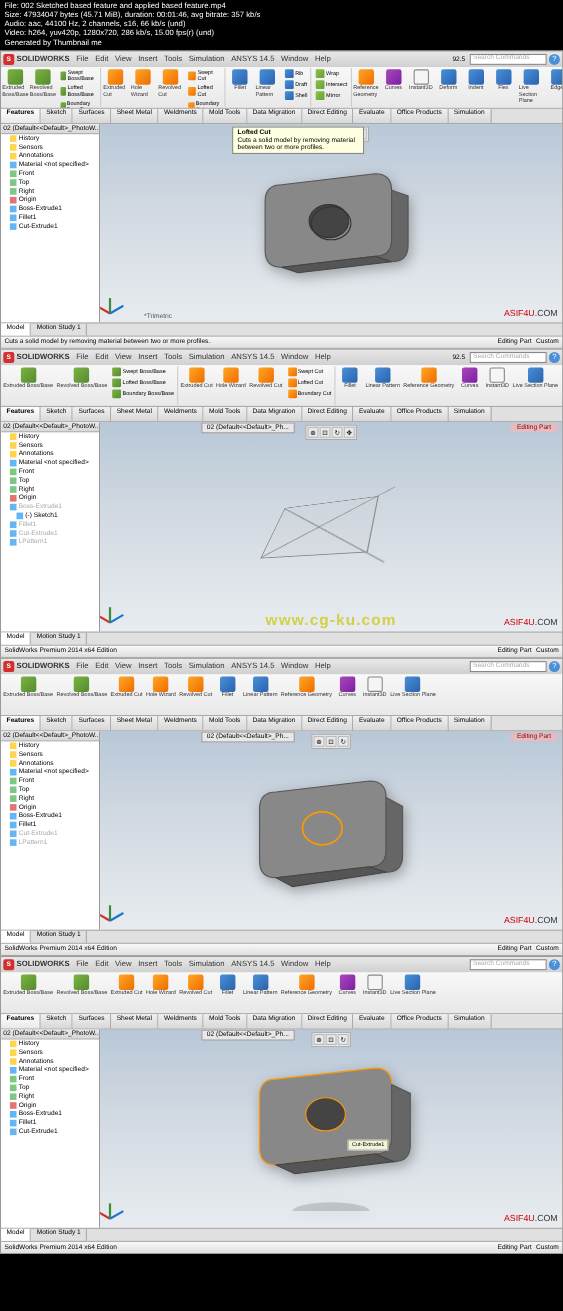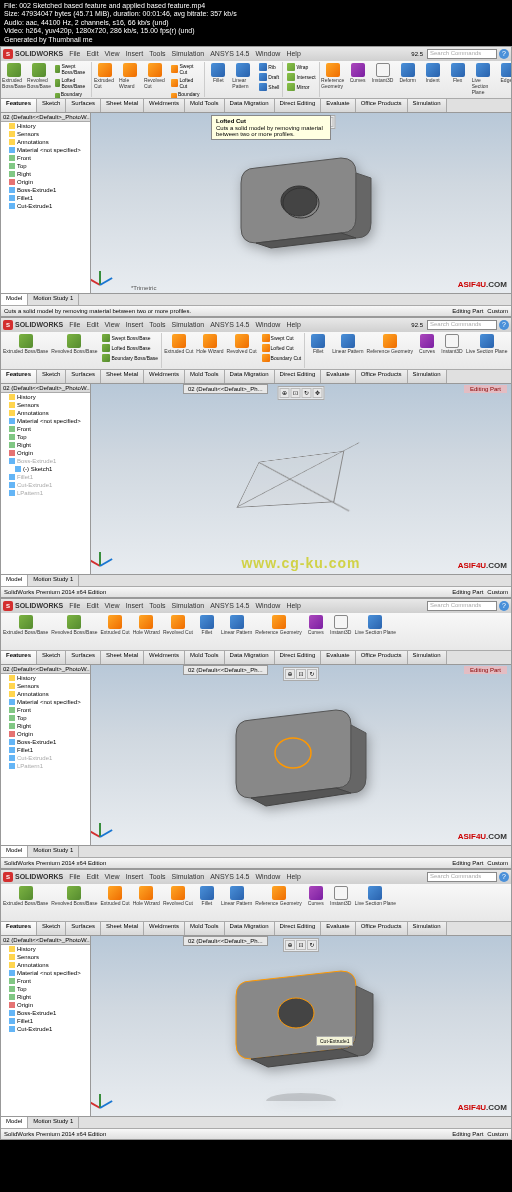--- a/index.html
+++ b/index.html
@@ -56,21 +56,21 @@
 .sketch-plane::before { width: 141%; height: 1px; top: 0; left: 0; transform-origin: left; transform: rotate(35deg); }
 .sketch-plane::after { width: 141%; height: 1px; bottom: 0; left: 0; transform-origin: left; transform: rotate(-35deg); }
 .trimetric-label { position: absolute; bottom: 2px; left: 40px; font-size: 6px; color: #555; }
 .bottom-tabs { display: flex; background: #e0e0e0; height: 12px; font-size: 6px; border-top: 1px solid #999; }
 .bottom-tab { padding: 1px 5px; border-right: 1px solid #aaa; cursor: pointer; }
 .bottom-tab.active { background: #fff; }
 .status-bar { background: linear-gradient(to bottom, #f8f8f8, #e0e0e0); height: 11px; font-size: 6px; display: flex; align-items: center; padding: 0 3px; border-top: 1px solid #aaa; }
 .status-right { margin-left: auto; display: flex; gap: 4px; }
 .tooltip { position: absolute; background: #ffffe1; border: 1px solid #888; padding: 2px 4px; font-size: 6px; z-index: 100; max-width: 120px; }
 .tooltip-title { font-weight: bold; margin-bottom: 1px; }
-.watermark { position: absolute; bottom: 4px; right: 4px; font-size: 8px; font-weight: bold; }
+.watermark { position: absolute; bottom: 4px; right: 4px; font-size: 8px; font-weight: normal; }
 .watermark .a { color: #cc0000; }
 .watermark .b { color: #333; }
 .center-watermark { position: absolute; left: 50%; top: 50%; transform: translate(-50%,-50%); font-size: 14px; font-weight: bold; color: rgba(200,200,0,0.7); letter-spacing: 1px; }
 .edit-label { position: absolute; top: 1px; right: 4px; background: rgba(255,180,180,0.6); padding: 1px 6px; font-size: 6px; color: #800; }
 .doc-tab { position: absolute; top: 0; left: 92px; background: #e8e8e8; border: 1px solid #999; padding: 1px 4px; font-size: 6px; }
 .feat-label { position: absolute; background: rgba(255,255,225,0.9); border: 1px solid #aaa; padding: 1px 3px; font-size: 5px; }
 svg.solid { filter: drop-shadow(2px 4px 6px rgba(0,0,0,0.3)); }
 </style>
 </head>
 <body>

